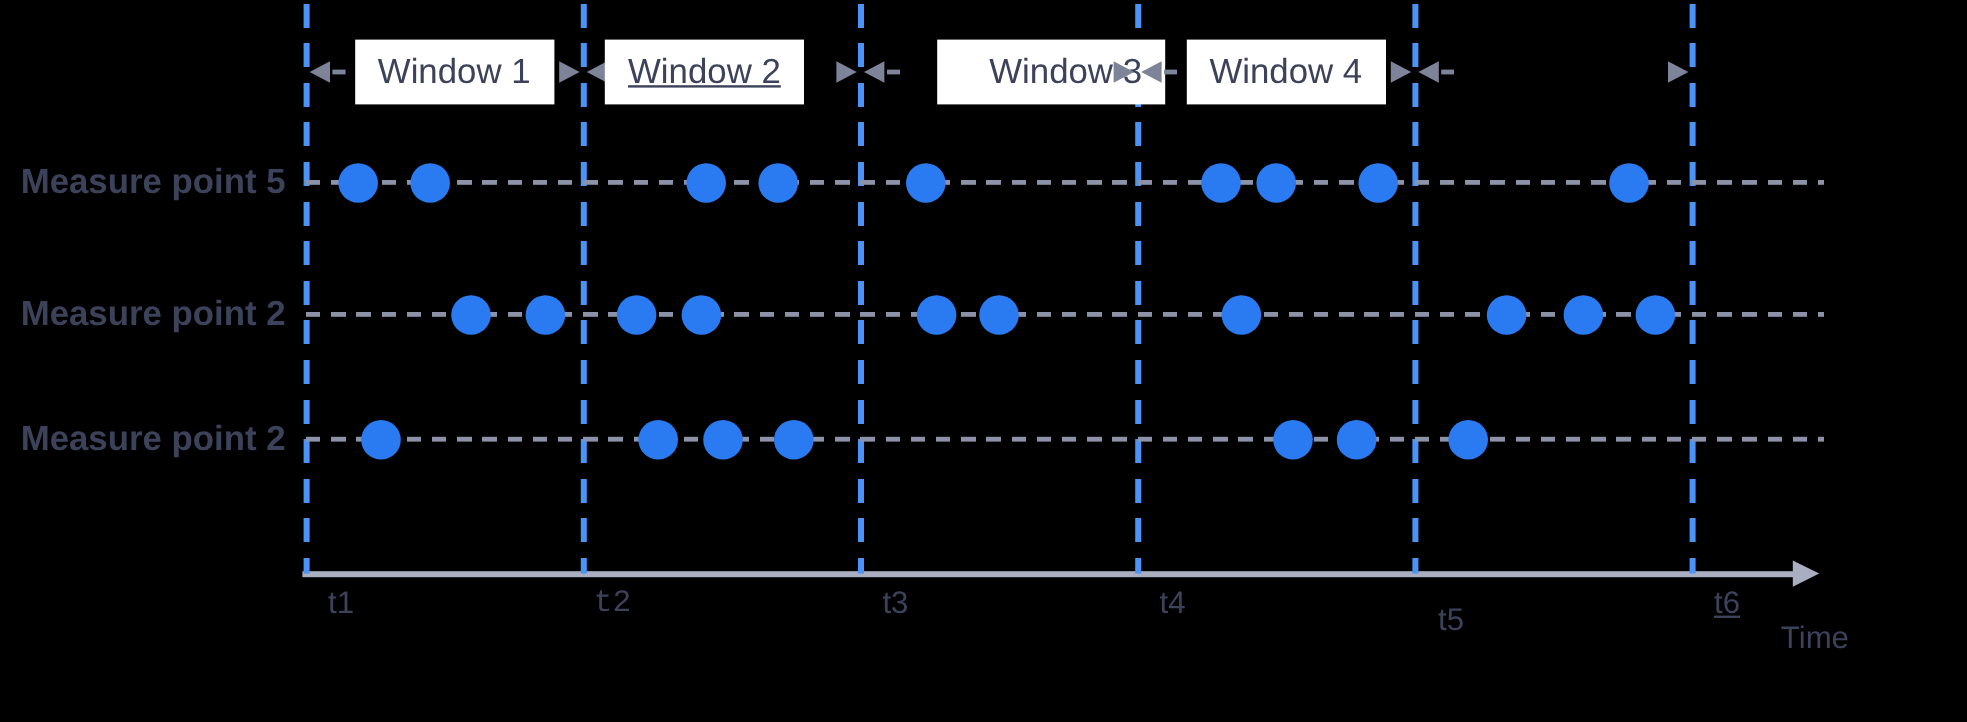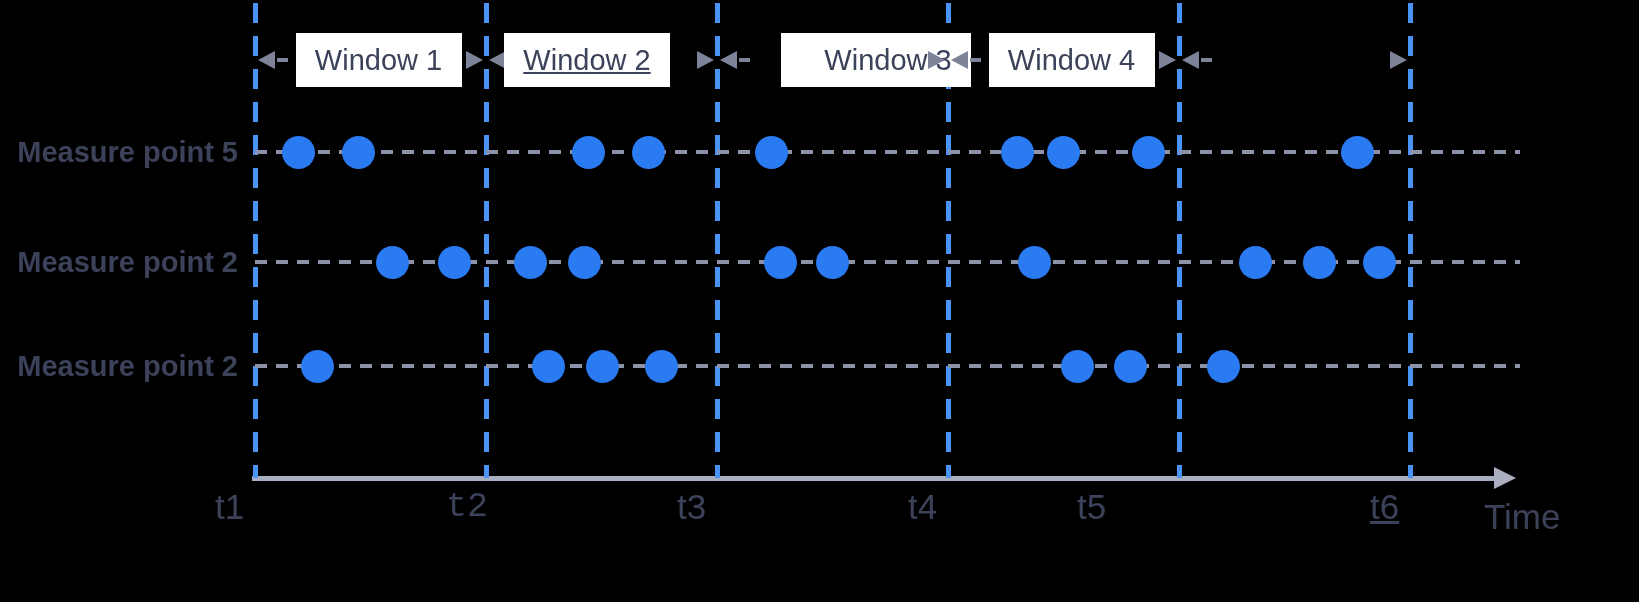--- a/index.html
+++ b/index.html
@@ -45,26 +45,26 @@
   .axis-line{
     position:absolute;top:476px;left:252px;width:1246px;height:5px;
     background:var(--c-axis,#A9AEC0);
   }
   .axis-head{
     position:absolute;top:467px;left:1494px;width:0;height:0;
     border-top:11px solid transparent;border-bottom:11px solid transparent;
     border-left:22px solid var(--c-axis,#A9AEC0);
   }
   .ticklabel{
-    position:absolute;top:487px;width:80px;text-align:left;
-    font-size:35px;color:var(--c-text,#3C425A);
+    position:absolute;top:487px;width:80px;text-align:right;
+    font-size:26px;color:var(--c-text,#3C425A);
   }
   .time-label{
-    position:absolute;top:497px;left:1484px;
-    font-size:35px;color:var(--c-text,#3C425A);
+    position:absolute;top:516px;left:1484px;
+    font-size:26px;color:var(--c-text,#3C425A);
   }
   .note-label{
     position:absolute;top:546px;right:106px;
     font-size:29px;color:var(--c-text,#3C425A);
   }
 </style>
 </head>
 <body>
 
 <div class="canvas" id="canvas" style="--c-dot: #2A7AF2; --c-wline: #4A94F8; --c-rowdash: #8C92A7; --c-axis: #A9AEC0; --c-arrow: #7D8398; --c-text: #3C425A; --c-box: #FFFFFF; background: rgb(0, 0, 0);">
@@ -75,21 +75,21 @@
 
 <div class="vline" style="left: 253px;"></div>
     <div class="ticklabel" style="left: 215px;">t1</div>
     <div class="vline" style="left: 484px;"></div>
     <div class="ticklabel" style="left: 446px; font-family: Liberation Mono, monospace;">t2</div>
     <div class="vline" style="left: 715px;"></div>
     <div class="ticklabel" style="left: 677px;">t3</div>
     <div class="vline" style="left: 946px;"></div>
     <div class="ticklabel" style="left: 908px;">t4</div>
     <div class="vline" style="left: 1177px;"></div>
-    <div class="ticklabel" style="left: 1077px;">t5</div>
+    <div class="ticklabel" style="left: 1140px; margin-top: 14px;">t5</div>
     <div class="vline" style="left: 1408px;"></div>
     <div class="ticklabel" style="left: 1370px; text-decoration: underline;">t6</div>
     <div class="ah ah-left" style="left: 258px;"></div>
     <div class="arrow-seg" style="left: 277px; width: 10.5px;"></div>
     <div class="win-box" style="left: 295.5px;">
       <span>Window 1</span>
     </div>
     <div class="arrow-seg" style="left: 469.5px;"></div>
     <div class="ah ah-right" style="left: 466px;"></div>
     <div class="ah ah-left" style="left: 489px;"></div>

